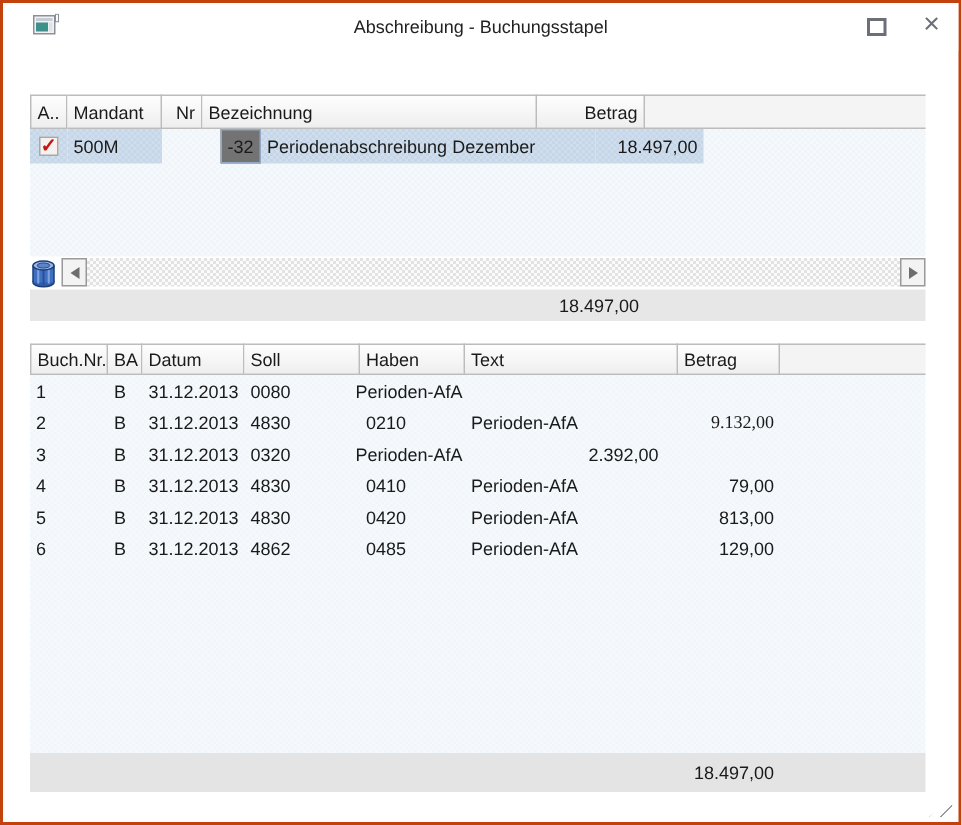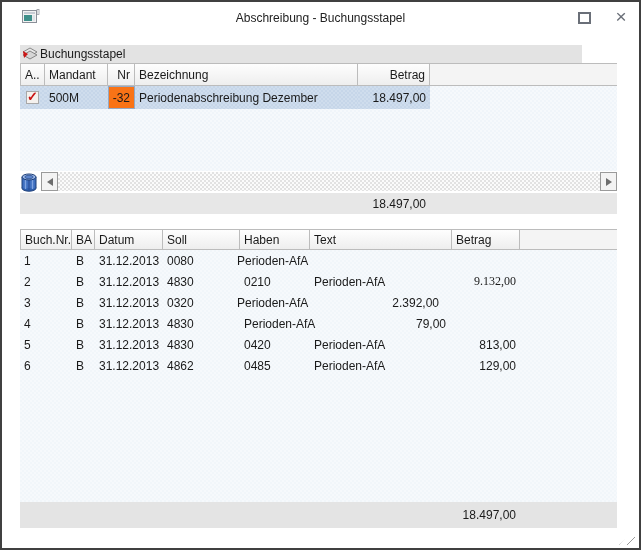--- a/index.html
+++ b/index.html
@@ -1,18 +1,18 @@
 <!DOCTYPE html>
 <html><head>
 <meta charset="utf-8">
 <style>
   html,body{margin:0;padding:0;background:#fff;}
   .window{
     position:relative;width:641px;height:550px;box-sizing:border-box;
-    border:2px solid #404040;background:#ffffff;overflow:hidden;
+    border:2px solid #c2410c;background:#ffffff;overflow:hidden;
     font-family:"Liberation Sans",sans-serif;font-size:12px;color:#1a1a1a;
   }
   
   .titlebar{position:absolute;left:0;top:0;right:0;height:32px;background:#fff;}
   .app-icon{position:absolute;left:20px;top:7px;width:18px;height:15px;}
   .title{position:absolute;left:0;right:0;top:9px;text-align:center;color:#222;}
   .btn-max{position:absolute;left:576px;top:10px;width:13px;height:12px;
     border:2px solid #6a6f78;box-sizing:border-box;background:#fff;cursor:pointer;}
   .btn-close{position:absolute;left:608px;top:2px;width:22px;height:26px;
     font-size:19px;line-height:26px;text-align:center;color:#6a6f78;cursor:pointer;}
@@ -34,21 +34,21 @@
   .cell.r{justify-content:flex-end;}
   
   .g1body{position:absolute;left:18px;top:84px;width:597px;height:85px;
     background:repeating-conic-gradient(#f0f5fa 0% 25%, #f6f9fc 0% 50%) 0 0/4px 4px;}
   .g1row{position:absolute;left:18px;top:84px;width:597px;height:23px;display:flex;cursor:pointer;}
   .selbg{background:repeating-conic-gradient(#c6d6e9 0% 25%, #cfdded 0% 50%) 0 0/4px 4px;}
   .cbwrap{width:25px;justify-content:center;}
   .checkbox{width:13px;height:13px;box-sizing:border-box;border:1px solid #a8a8a8;
     background:#f4f1ee;display:flex;align-items:center;justify-content:center;cursor:pointer;}
   .checkbox span{color:#c81414;font-weight:bold;font-size:13px;line-height:11px;margin-top:-2px;}
-  .focuscell{box-sizing:border-box;border:1px solid #93a9c6;background:#f97316;}
+  .focuscell{box-sizing:border-box;border:1px solid #93a9c6;background:#737373;margin-left:39px;}
   
   .hscroll{position:absolute;left:18px;top:169px;width:597px;height:21px;
     display:flex;align-items:center;}
   .binbtn{width:18px;height:20px;margin-right:3px;cursor:pointer;}
   .sbtn{width:17px;height:19px;box-sizing:border-box;border:1px solid #9a9a9a;
     background:#f3f3f3;display:flex;align-items:center;justify-content:center;cursor:pointer;}
   .tri-l{width:0;height:0;border-style:solid;border-width:4px 6px 4px 0;
     border-color:transparent #6d6d6d transparent transparent;}
   .tri-r{width:0;height:0;border-style:solid;border-width:4px 0 4px 6px;
     border-color:transparent transparent transparent #6d6d6d;}
@@ -81,28 +81,20 @@
       <rect x="2" y="3" width="11" height="2" fill="#c7ccd4"></rect>
       <rect x="2" y="6" width="8" height="6" fill="#3f8f8a"></rect>
       <rect x="10.5" y="6" width="2.5" height="6" fill="#dfe3e8"></rect>
       <rect x="15" y="0.5" width="2" height="5" fill="#fff" stroke="#8a8f98" stroke-width="0.7"></rect>
     </svg>
     <div class="title">Abschreibung - Buchungsstapel</div>
     <div class="btn-max"></div>
     <div class="btn-close">×</div>
   </div>
 
-  <div class="tabbar">
-    <svg width="16" height="14" viewBox="0 0 16 14">
-      <polygon points="8,1 15,5 8,9 1,5" fill="#e9e9e9" stroke="#6f6f6f" stroke-width="0.8"></polygon>
-      <polygon points="8,4 15,8 8,12 1,8" fill="#d6d6d6" stroke="#6f6f6f" stroke-width="0.8"></polygon>
-      <polygon points="1,4 6,7 2,11" fill="#cc1616"></polygon>
-    </svg>
-    <span class="lbl">Buchungsstapel</span>
-  </div>
 
   <div class="hrow" style="left:18px;top:61px;width:597px;height:23px;">
     <div class="hcell first" style="width:25px;">A..</div>
     <div class="hcell" style="width:63px;">Mandant</div>
     <div class="hcell r" style="width:27px;">Nr</div>
     <div class="hcell" style="width:223px;">Bezeichnung</div>
     <div class="hcell r" style="width:72px;">Betrag</div>
     <div class="hfill"></div>
   </div>
 
@@ -180,20 +172,21 @@
       <div class="cell" style="width:68px;">31.12.2013</div>
       <div class="cell" style="width:70px;">0320</div>
       <div class="cell" style="width:142px;">Perioden-AfA</div>
       <div class="cell r" style="width:68px;">2.392,00</div>
     </div>
     <div class="g2row">
       <div class="cell" style="width:52px;">4</div>
       <div class="cell" style="width:23px;">B</div>
       <div class="cell" style="width:68px;">31.12.2013</div>
       <div class="cell" style="width:77px;">4830</div>
+      <div class="cell" style="width:70px;">0410</div>
       <div class="cell" style="width:142px;">Perioden-AfA</div>
       <div class="cell r" style="width:68px;">79,00</div>
     </div>
     <div class="g2row">
       <div class="cell" style="width:52px;">5</div>
       <div class="cell" style="width:23px;">B</div>
       <div class="cell" style="width:68px;">31.12.2013</div>
       <div class="cell" style="width:77px;">4830</div>
       <div class="cell" style="width:70px;">0420</div>
       <div class="cell" style="width:142px;">Perioden-AfA</div>

